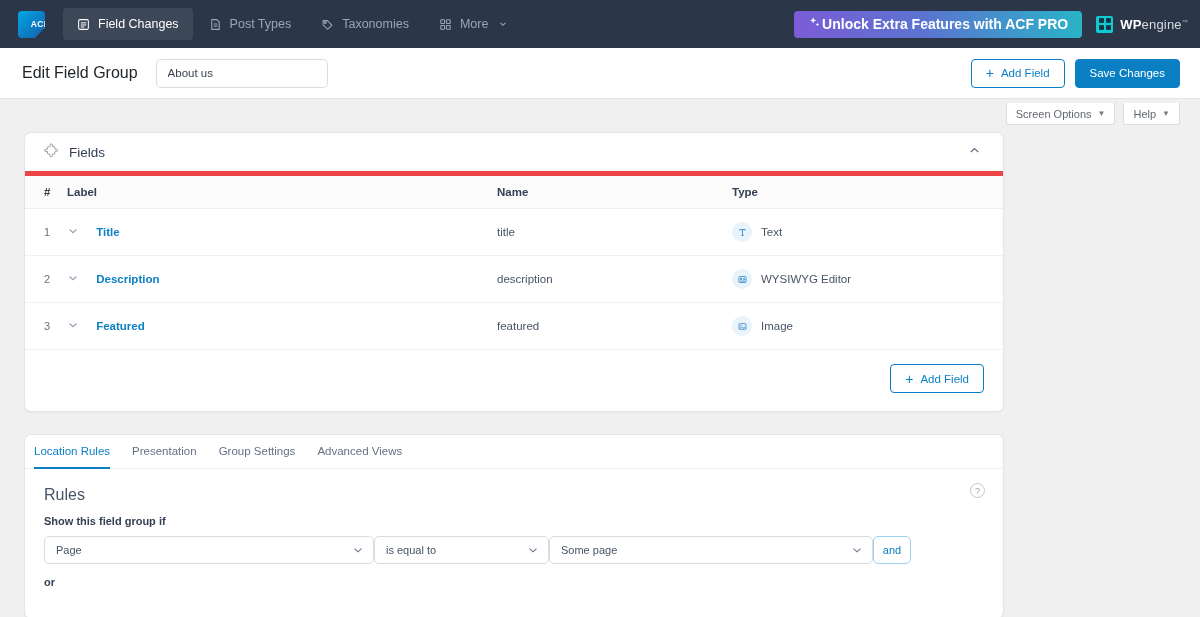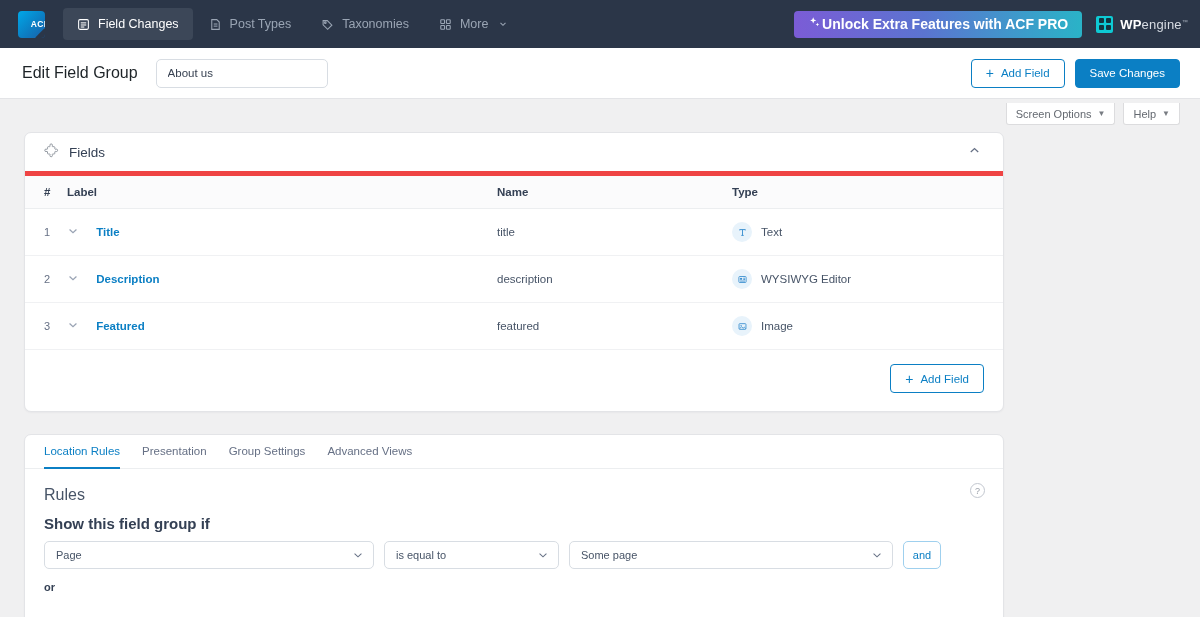--- a/index.html
+++ b/index.html
@@ -243,52 +243,52 @@
   .panel-foot {
     display: flex; justify-content: flex-end;
     padding: 14px 19px 18px 19px;
   }
 
   
   .settings-tabs {
     display: flex;
     align-items: center;
     gap: 22px;
-    padding: 0 19px;
+    padding: 0 9px;
     border-bottom: 1px solid #eceef0;
     height: 34px;
   }
   .stab {
     font-size: 11.5px;
     color: #667085;
     cursor: pointer;
     height: 34px;
     display: flex; align-items: center;
     border-bottom: 2px solid transparent;
     margin-bottom: -1px;
     white-space: nowrap;
   }
   .stab.active { color: #0b7fc4; border-bottom-color: #0b7fc4; }
 
   .rules-body { padding: 17px 19px 22px 19px; position: relative; }
   .rules-label { font-size: 16px; color: #475467; margin-bottom: 11px; }
-  .rules-sub { font-size: 15px; color: #344054; font-weight: bold; margin-bottom: 9px; }
+  .rules-sub { font-size: 11px; color: #344054; font-weight: bold; margin-bottom: 9px; }
   .help-ico {
     position: absolute;
     top: 14px; right: 18px;
     width: 15px; height: 15px;
     border-radius: 50%;
     border: 1px solid #c2c7cf;
     color: #9aa0a9;
     font-size: 9px;
     display: flex; align-items: center; justify-content: center;
     cursor: pointer;
     background: none;
   }
-  .rule-row { display: flex; align-items: flex-end; gap: 10px; }
+  .rule-row { display: flex; align-items: flex-end; }
   .sel {
     height: 28px;
     border: 1px solid #d8dde3;
     border-radius: 5px;
     background: #ffffff;
     display: flex; align-items: center;
     padding: 0 9px 0 11px;
     font-size: 11px;
     color: #475467;
     cursor: pointer;

